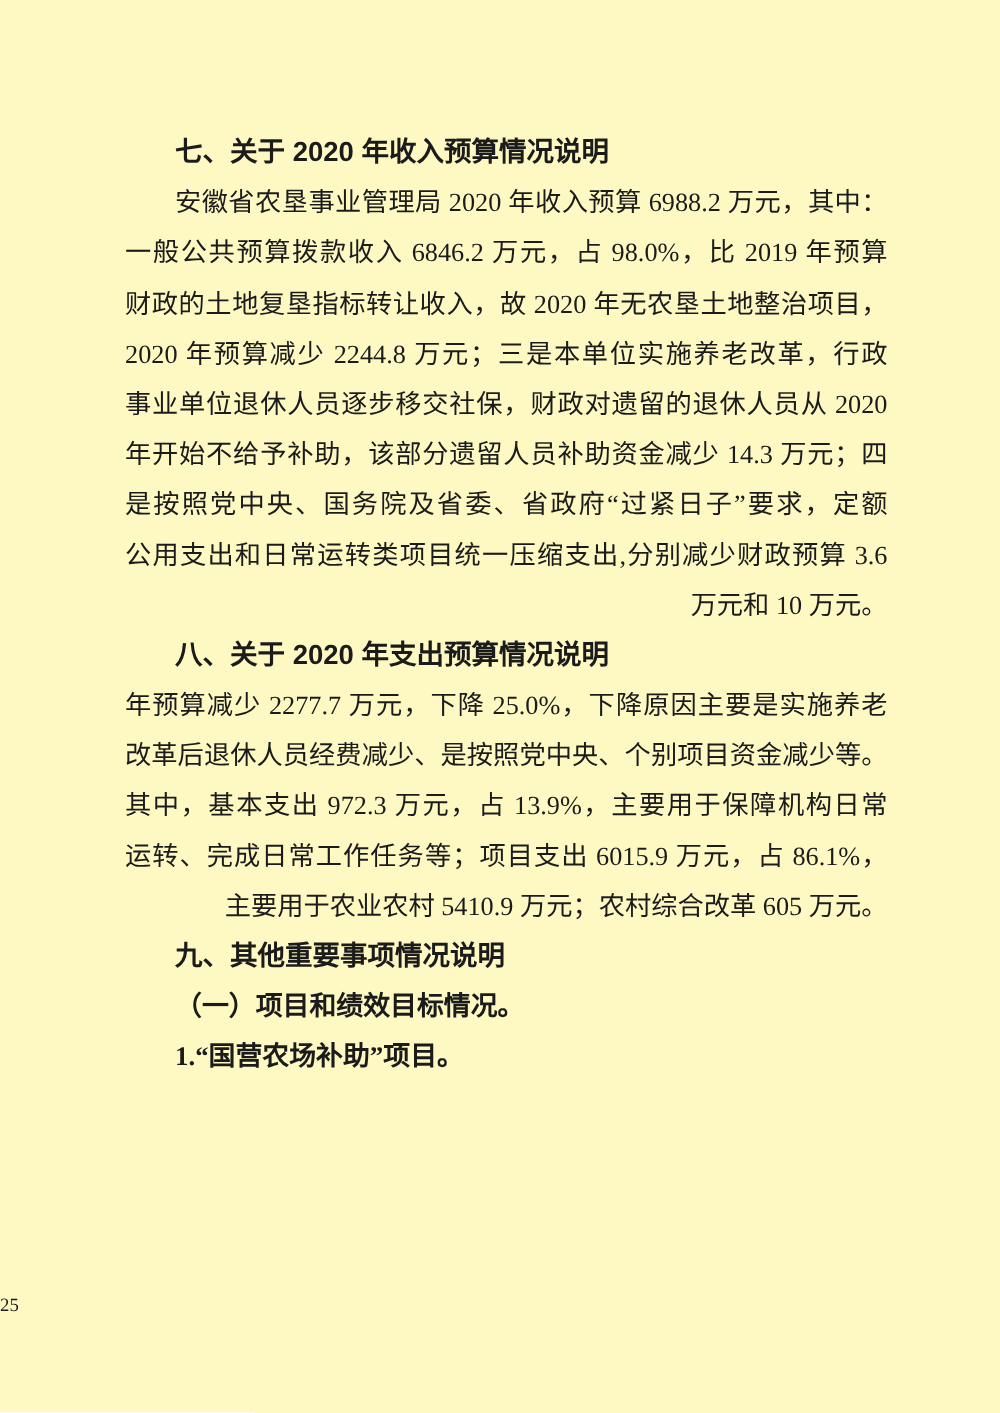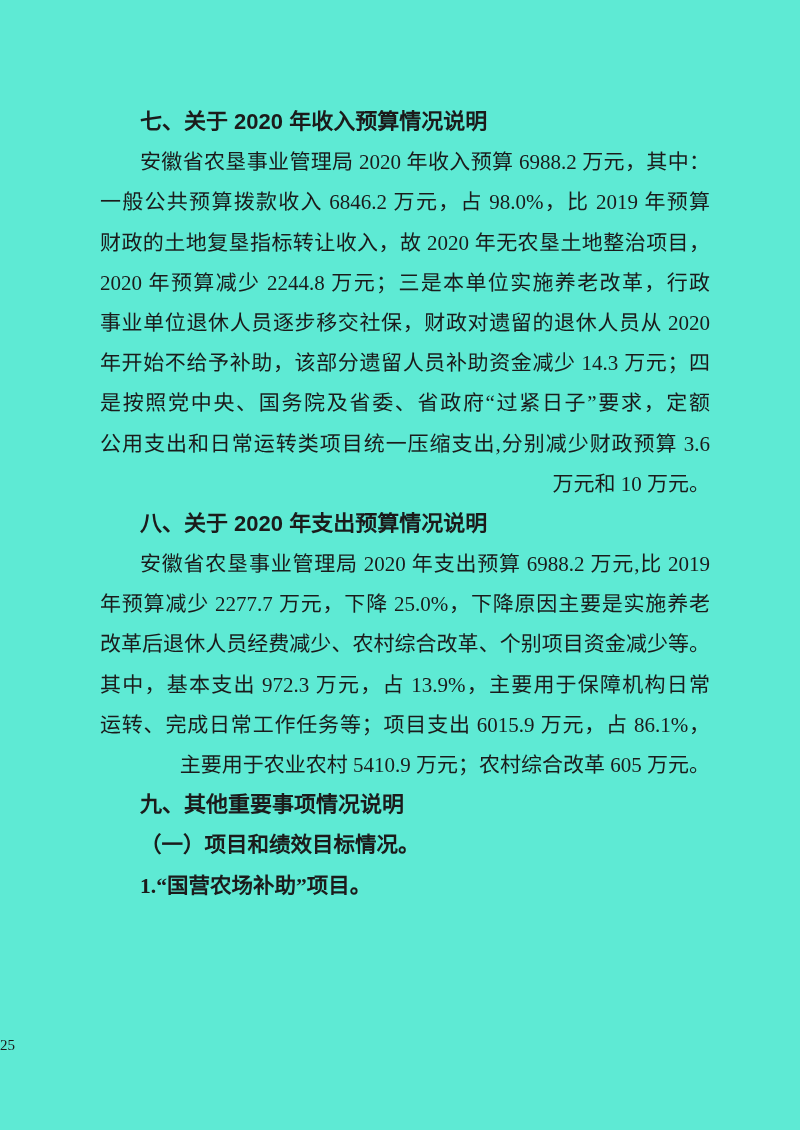--- a/index.html
+++ b/index.html
@@ -4,21 +4,21 @@
 <style>
   html, body {
     margin: 0;
     padding: 0;
     background: #ffffff;
   }
   .page {
     position: relative;
     width: 800px;
     height: 1130px;
-    background: #5eead4;
+    background: #fef9c3;
     color: #1b1b1b;
     overflow: hidden;
   }
   .content {
     position: absolute;
     left: 100px;
     top: 102px;
     width: 610px;
   }
   .ln, .h {
@@ -77,23 +77,22 @@
     <p class="ln j">一般公共预算拨款收入 6846.2 万元，占 98.0%，比 2019 年预算</p>
     <p class="ln j">财政的土地复垦指标转让收入，故 2020 年无农垦土地整治项目，</p>
     <p class="ln j">2020 年预算减少 2244.8 万元；三是本单位实施养老改革，行政</p>
     <p class="ln j">事业单位退休人员逐步移交社保，财政对遗留的退休人员从 2020</p>
     <p class="ln j">年开始不给予补助，该部分遗留人员补助资金减少 14.3 万元；四</p>
     <p class="ln j">是按照党中央、国务院及省委、省政府“过紧日子”要求，定额</p>
     <p class="ln j">公用支出和日常运转类项目统一压缩支出,分别减少财政预算 3.6</p>
     <p class="ln">万元和 10 万元。</p>
 
     <h2 class="h">八、关于 2020 年支出预算情况说明</h2>
-    <p class="ln j ind">安徽省农垦事业管理局 2020 年支出预算 6988.2 万元,比 2019</p>
     <p class="ln j">年预算减少 2277.7 万元，下降 25.0%，下降原因主要是实施养老</p>
-    <p class="ln j">改革后退休人员经费减少、农村综合改革、个别项目资金减少等。</p>
+    <p class="ln j">改革后退休人员经费减少、是按照党中央、个别项目资金减少等。</p>
     <p class="ln j">其中，基本支出 972.3 万元，占 13.9%，主要用于保障机构日常</p>
     <p class="ln j">运转、完成日常工作任务等；项目支出 6015.9 万元，占 86.1%，</p>
     <p class="ln">主要用于农业农村 5410.9 万元；农村综合改革 605 万元。</p>
 
     <h2 class="h">九、其他重要事项情况说明</h2>
     <h3 class="h sub">（一）项目和绩效目标情况。</h3>
     <h3 class="h sub">1.“国营农场补助”项目。</h3>
 
   </main>
 

